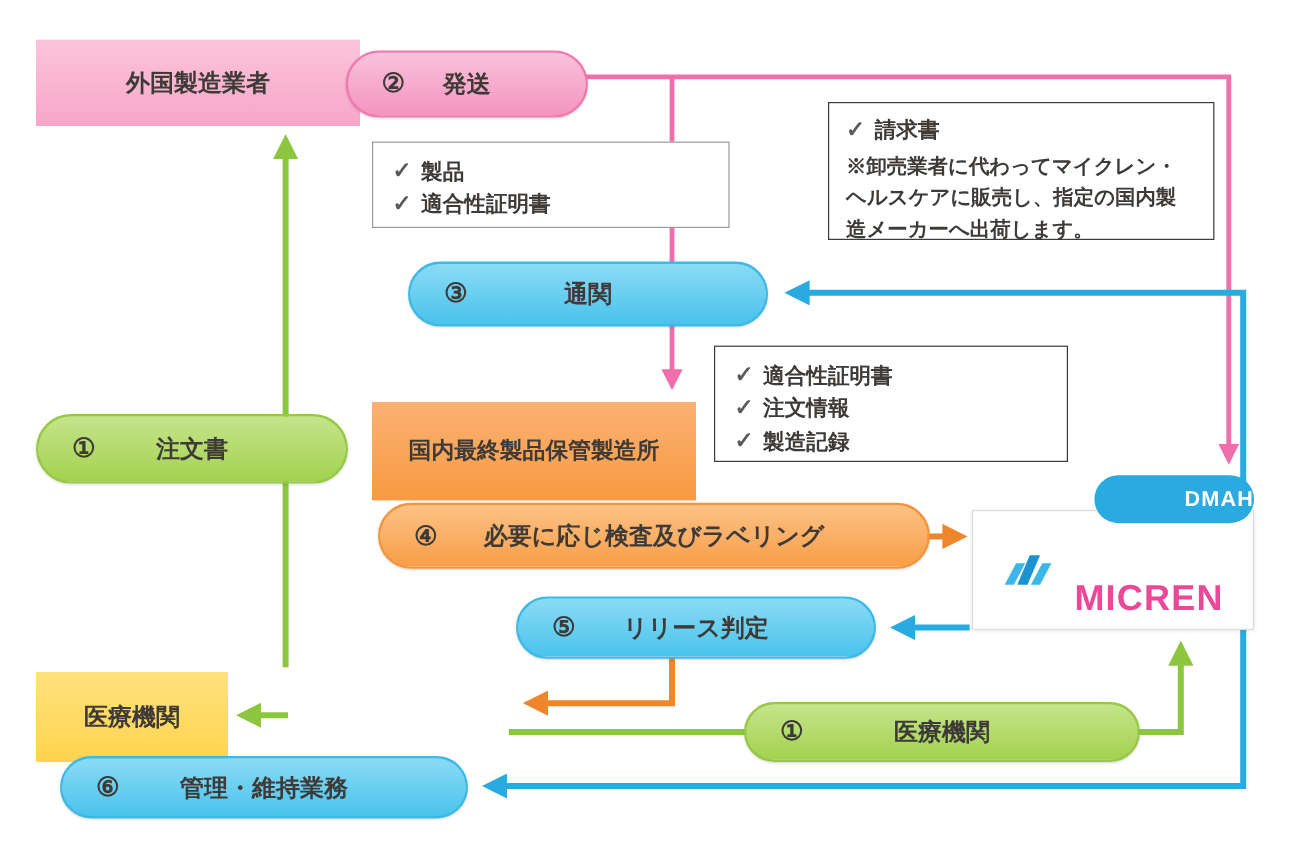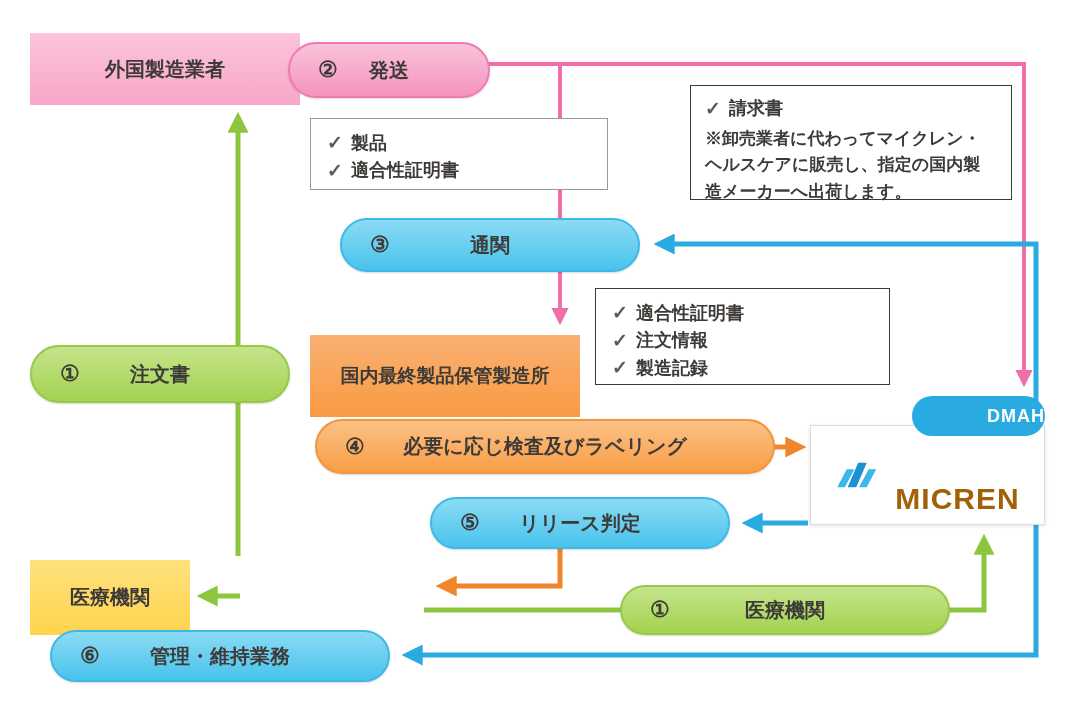--- a/index.html
+++ b/index.html
@@ -48,21 +48,21 @@
     background: #29ABE2; border-radius: 20px;
     display: flex; align-items: center; justify-content: flex-end;
     color: #fff; font-weight: bold; font-size: 18px; letter-spacing: 1px;
   }
 
   #micren-box {
     left: 810px; top: 425px; width: 235px; height: 100px; z-index: 3;
     background: #fff; border: 1px solid #ddd; box-shadow: 0 1px 4px rgba(0,0,0,.12);
     display: flex; align-items: center; justify-content: center; gap: 8px;
   }
-  .micren-text { font-size: 30px; font-weight: 800; color: #a16207; letter-spacing: 1px; margin-top: 48px; }
+  .micren-text { font-size: 30px; font-weight: 800; color: #ec4899; letter-spacing: 1px; margin-top: 48px; }
 
   
   .note { background: #fff; color: #3d3a37; }
   #note-shipdocs { left: 310px; top: 118px; width: 298px; height: 72px; border: 1px solid #9a9a9a; padding: 10px 16px; }
   #note-invoice  { left: 690px; top: 85px;  width: 322px; height: 115px; border: 1px solid #3a3a3a; padding: 10px 14px; }
   #note-cusdocs  { left: 595px; top: 288px; width: 295px; height: 97px; border: 1px solid #3a3a3a; padding: 10px 16px; }
 
   .note-item { display: flex; align-items: center; gap: 8px; font-weight: bold; font-size: 18px; line-height: 1.45; }
   .check { color: #5a5a5a; font-size: 19px; }
   .note-title { display: flex; align-items: center; gap: 8px; font-weight: bold; font-size: 18px; margin-bottom: 6px; }

